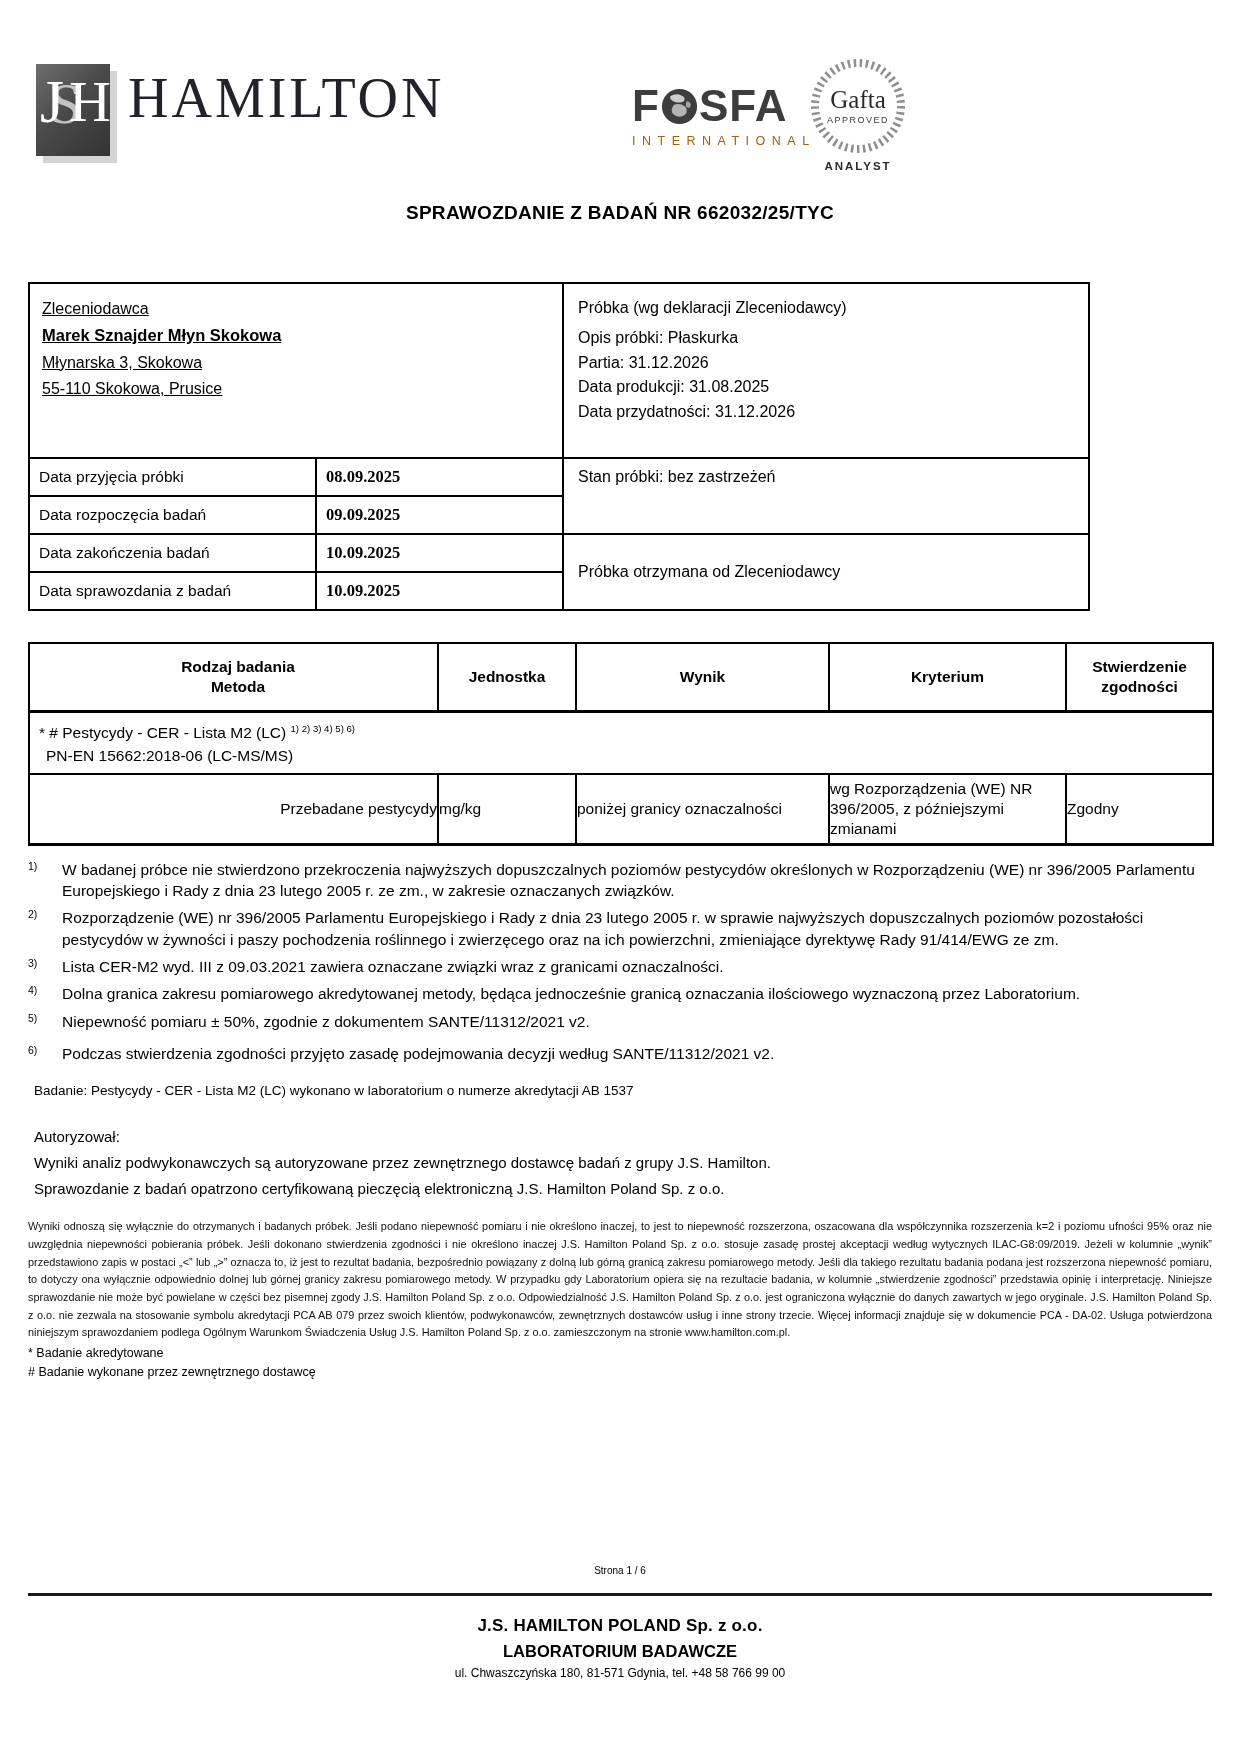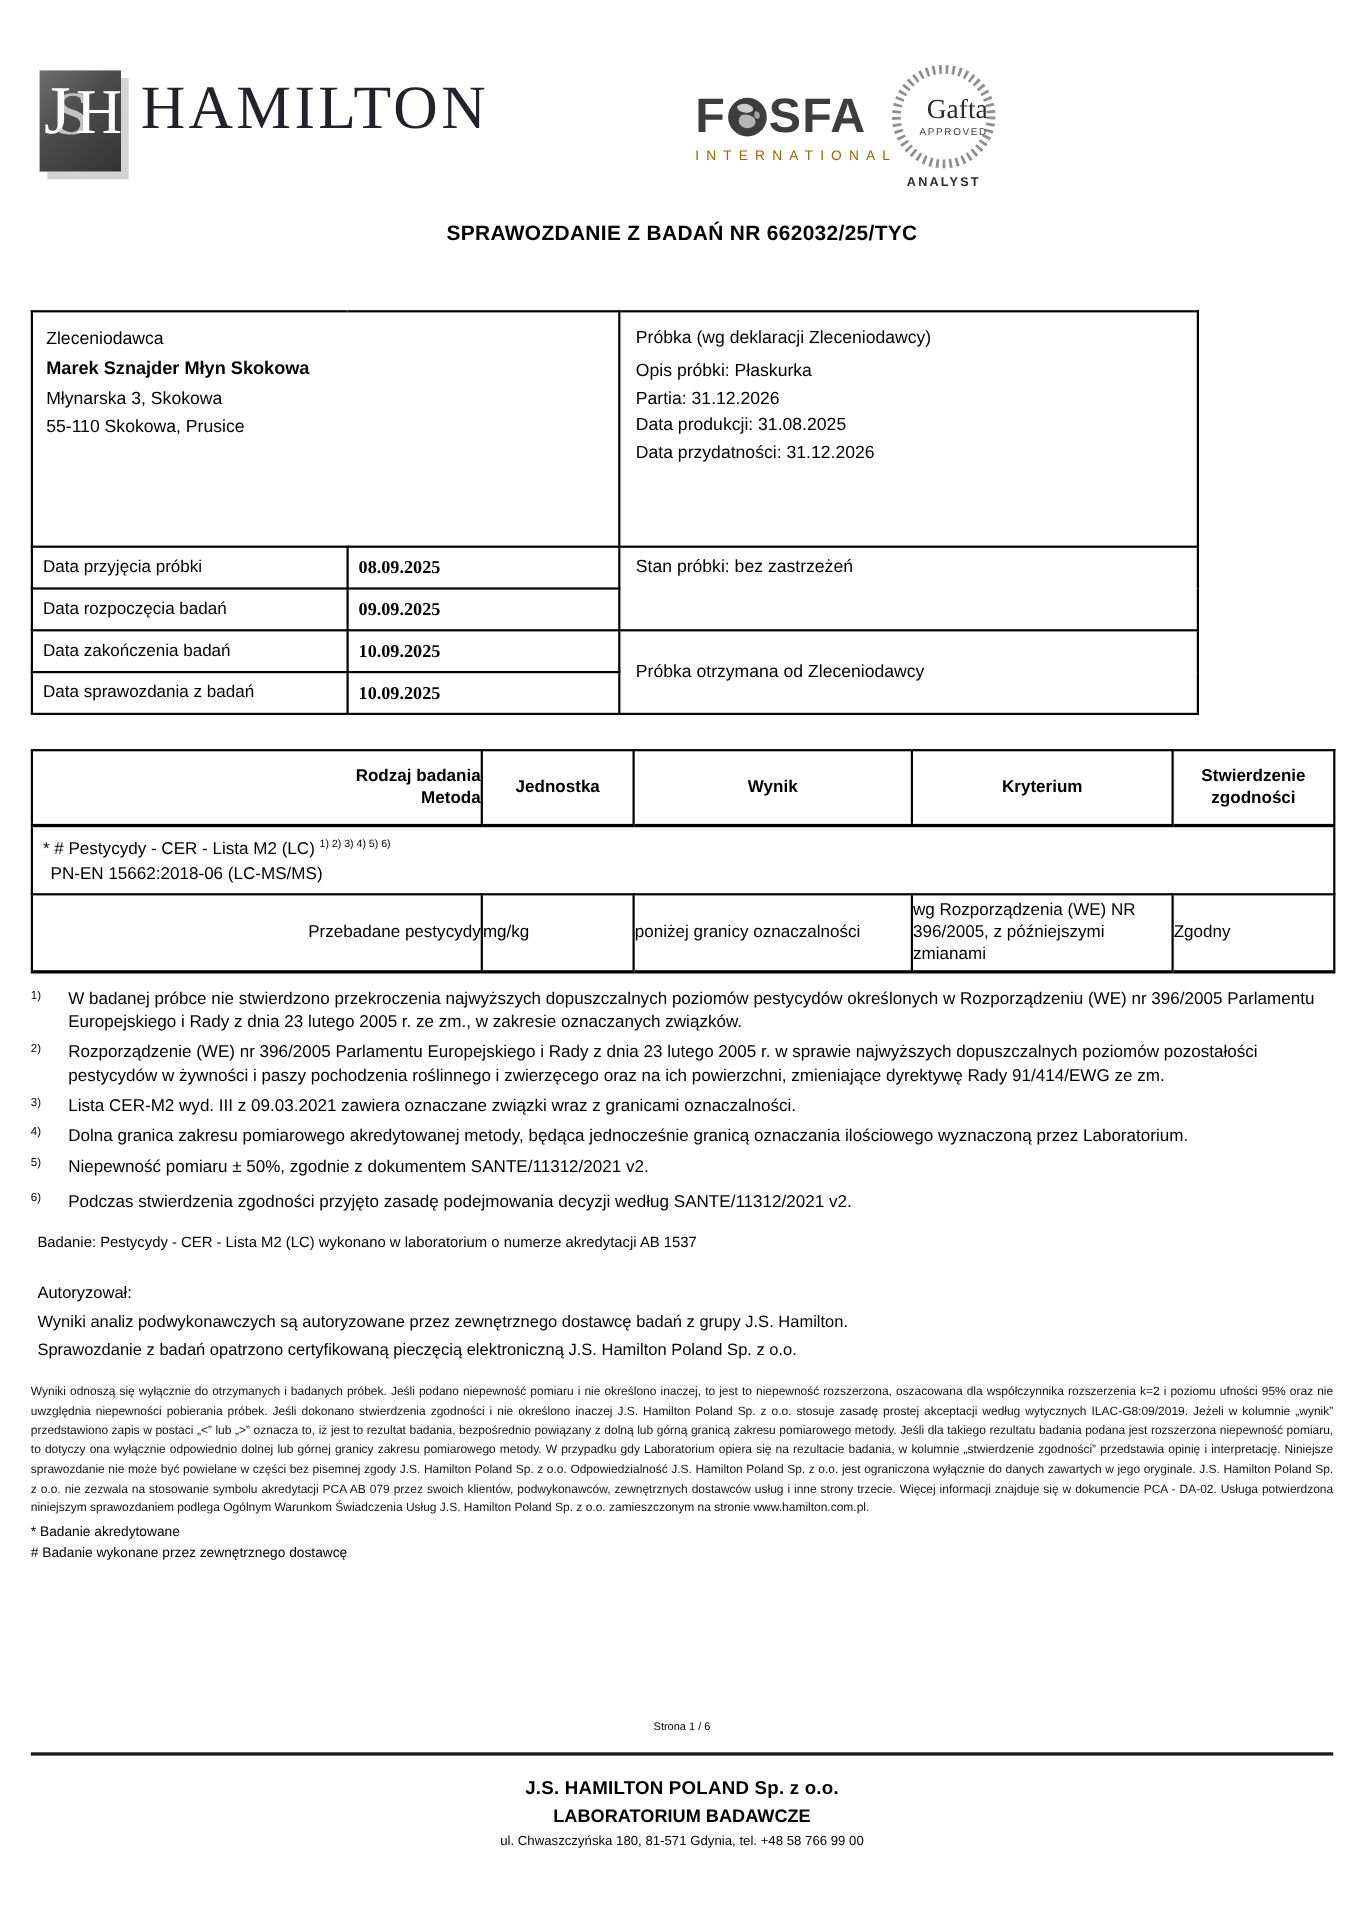--- a/index.html
+++ b/index.html
@@ -18,47 +18,47 @@
   .jsh-h { left:33px; top:9px;  font-size:58px; }
   .brand { position:absolute; left:128px; top:66px; font-family:"Liberation Serif", serif;
            font-size:56px; letter-spacing:3px; color:#22222a; }
   .fosfa { position:absolute; left:632px; top:84px; text-align:center; }
   .fosfa-row { display:flex; align-items:center; font-weight:bold; font-size:44px;
                color:#3d3d3d; letter-spacing:1px; line-height:1; }
   .fosfa-globe { width:37px; height:37px; margin:0 1px; }
   .fosfa-sub { margin-top:6px; font-size:12.5px; color:#a16207; letter-spacing:6.5px; }
   .gafta { position:absolute; left:806px; top:56px; width:104px; text-align:center; }
   .gafta-circle { position:relative; width:100px; height:100px; margin:0 auto; }
-  .gafta-inner { position:absolute; left:50%; top:50%; transform:translate(-50%,-50%); width:80px;text-align:right; }
+  .gafta-inner { position:absolute; left:50%; top:50%; transform:translate(-50%,-50%); width:80px; }
   .gafta-name { font-family:"Liberation Serif", serif; font-size:25px; color:#2b2b2b; line-height:1.05; }
   .gafta-appr { font-size:9px; letter-spacing:1.5px; color:#3a3a3a; margin-top:2px; }
   .gafta-analyst { margin-top:4px; font-size:11.5px; font-weight:bold; letter-spacing:2px; color:#2b2b2b; }
 
   
   .title { margin-top:24px; text-align:center; font-size:19px; font-weight:bold; letter-spacing:0.3px; }
 
   
   table { border-collapse:collapse; }
   .t1 { margin:58px 0 0 28px; width:1060px; table-layout:fixed; }
   .t1 td { border:2px solid #000; font-size:16px; vertical-align:top; }
-  .t1 .client-cell { height:214px; padding:12px 10px 0 12px; line-height:1.65; }
+  .t1 .client-cell { height:175px; padding:12px 10px 0 12px; line-height:1.65;text-decoration:underline; }
   .t1 .client-name { font-weight:bold; font-size:16.5px; }
   .t1 .sample-cell { padding:12px 10px 0 14px; line-height:1.55; }
   .t1 .sample-head { margin-bottom:5px; }
   .t1 .date-label { height:38px; vertical-align:middle; padding-left:9px; font-size:15.5px; }
   .t1 .date-value { vertical-align:middle; padding-left:9px; font-weight:bold; font-size:16.5px;font-family:Liberation Serif, serif; }
   .t1 .state-cell { vertical-align:top; padding:9px 10px 0 14px; }
   .t1 .received-cell { vertical-align:middle; padding-left:14px; }
 
   
   .t2 { margin:31px 0 0 28px; width:1184px; table-layout:fixed; }
   .t2 th, .t2 td { border:2px solid #000; font-size:15.5px; }
   .t2 thead th { height:68px; font-weight:bold; text-align:center; vertical-align:middle;
                  border-bottom:3px solid #000; line-height:1.3; }
-  .t2 thead th.first { text-align:right; padding-left:9px; }
+  .t2 thead th.first { text-align:center; padding-left:9px; }
   .t2 .method-cell { height:56px; padding:8px 8px 6px 9px; vertical-align:top; line-height:1.5; }
   .t2 .method-l2 { padding-left:7px; }
   .t2 tbody td { height:70px; vertical-align:middle; text-align:left; line-height:1.3; }
   .t2 td.name { text-align:right; padding-left:9px; }
   .t2 .bottom-row td { border-bottom:3px solid #000; }
   .sup { font-size:62%; vertical-align:super; }
 
   
   .fns { margin:13px 28px 0 28px; }
   .fn { display:flex; margin-bottom:6px; }

